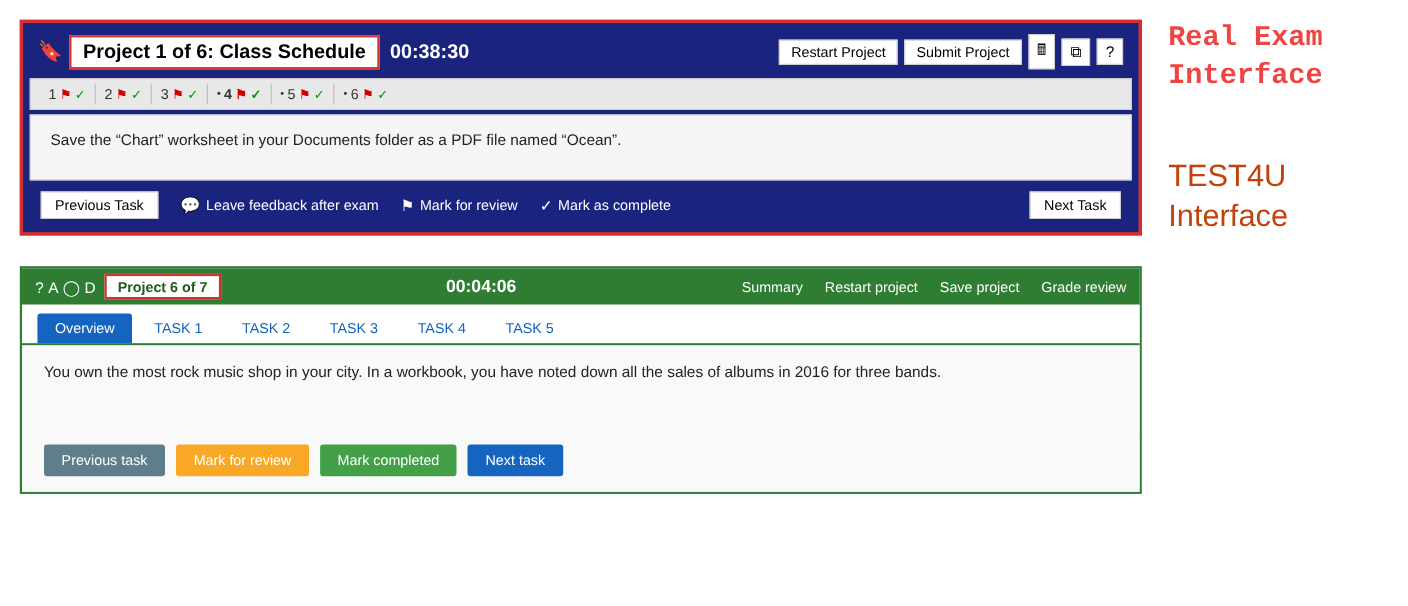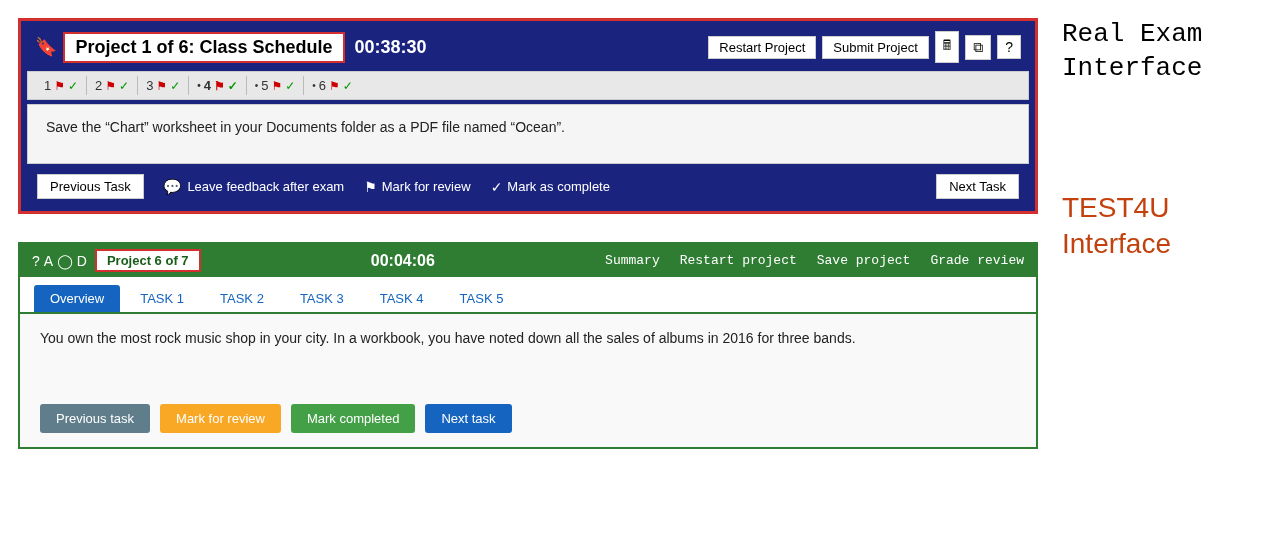--- a/index.html
+++ b/index.html
@@ -226,21 +226,20 @@
     .test4u-header-links {
       display: flex;
       gap: 20px;
     }
 
     .test4u-header-link {
       color: white;
       font-size: 13px;
       cursor: pointer;
       text-decoration: none;
-      font-family: Liberation Mono, monospace;
     }
 
     
     .test4u-tabs {
       background: #fff;
       border-bottom: 2px solid #2e7d32;
       display: flex;
       padding: 8px 14px 0;
       gap: 4px;
     }
@@ -299,24 +298,24 @@
       flex-direction: column;
       justify-content: space-around;
       padding: 18px 24px 18px 24px;
       flex: 1;
       gap: 0;
     }
 
     .label-real-exam {
       font-family: 'Courier New', Courier, monospace;
       font-size: 26px;
-      font-weight: normal;
-      color: #000000;
+      font-weight: bold;
+      color: #ef4444;
       line-height: 1.3;
-      margin-bottom: 104px;
+      margin-bottom: 56px;
     }
 
     .label-test4u {
       font-size: 28px;
       font-weight: normal;
       color: #c2410c;
       line-height: 1.3;
     }
   </style>
 </head>

